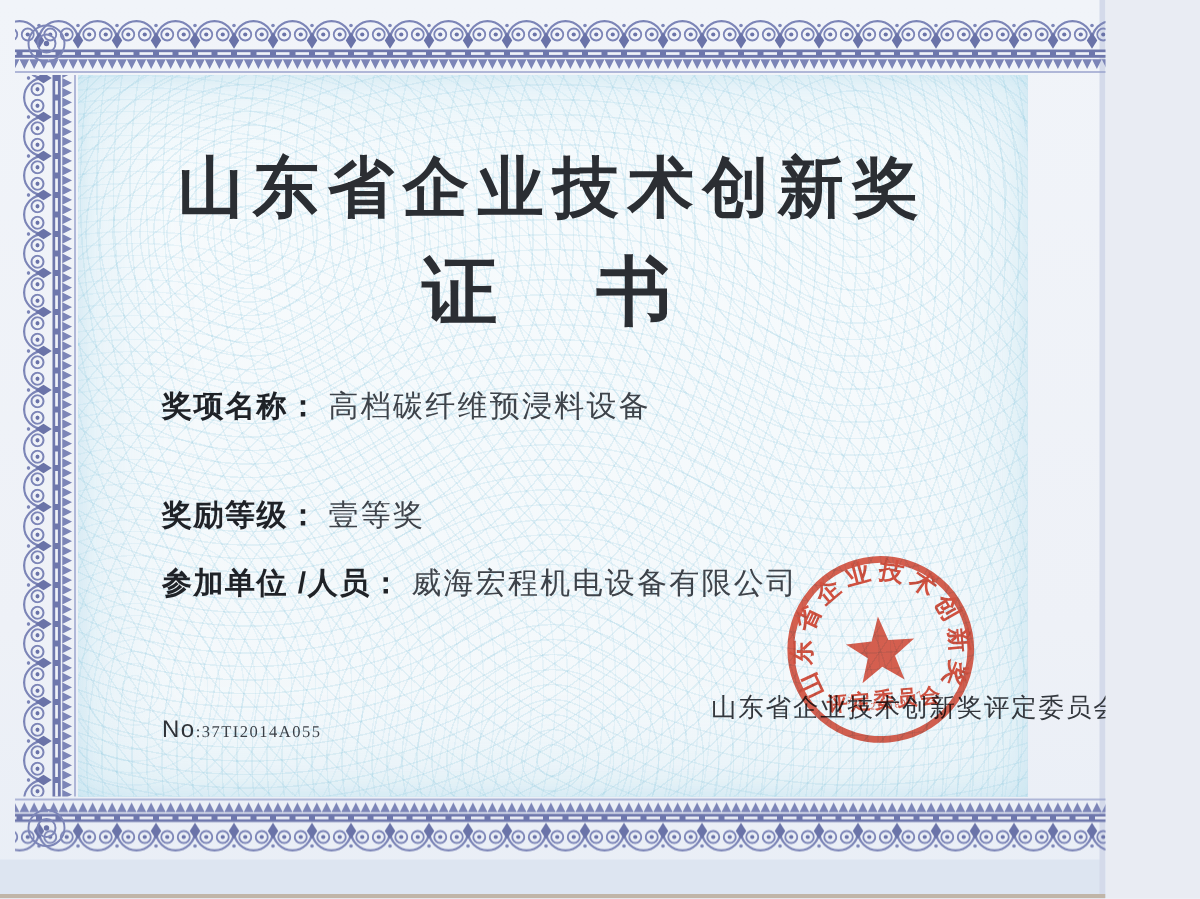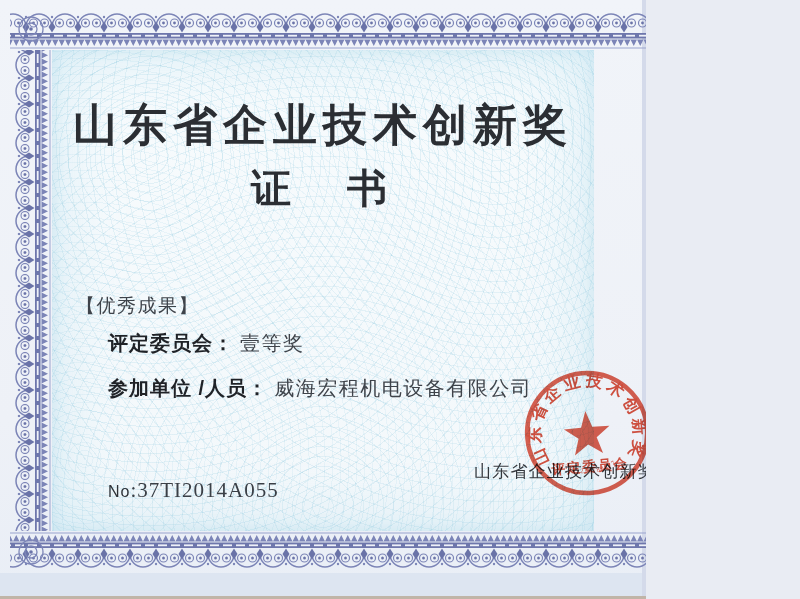--- a/index.html
+++ b/index.html
@@ -1,17 +1,17 @@
 <!DOCTYPE html>
 <html><head>
 <meta charset="utf-8">
 <style>
   html,body{margin:0;padding:0;background:#e9ecf3;}
   .cert{
-    position:relative; width:646px; height:599px; overflow:hidden;
+    position:relative; width:737px; height:599px; overflow:hidden;
     background:linear-gradient(180deg,#f1f4f9 0%,#eef1f7 70%,#e9eef6 100%);
     font-family:"Liberation Sans",sans-serif;
   }
   
   .bottom-strip{position:absolute;left:0;right:0;top:573px;bottom:0;background:#dde5f1;}
   .scan-edge{position:absolute;left:0;right:0;bottom:0;height:3px;background:#c0b5a8;}
   .right-edge{position:absolute;top:0;bottom:0;right:0;width:4px;background:#d4daea;}
 
   
   .guilloche{
@@ -26,35 +26,35 @@
   }
 
   .frame{position:absolute;left:0;top:0;}
 
   .title{
     position:absolute; top:96px; left:0; width:100%; text-align:center;
     font-weight:700; font-size:44px; letter-spacing:6px; color:#2b2e33; white-space:nowrap;
   }
   .subtitle{
     position:absolute; top:161px; left:0; width:100%; text-align:center;
-    font-weight:700; font-size:40px; letter-spacing:8px; color:#2b2e33; white-space:nowrap;
+    font-weight:700; font-size:50px; letter-spacing:8px; color:#2b2e33; white-space:nowrap;
   }
 
   .field{position:absolute; white-space:nowrap;}
   .field-1{left:108px; top:257px;}
   .field-2{left:76px;  top:293px;}
   .field-3{left:108px; top:330px;}
   .field-4{left:108px; top:375px;}
   .flabel{font-weight:700; font-size:20px; letter-spacing:1px; color:#1f2227;}
   .fvalue{font-family:"Liberation Serif",serif; font-size:20px; letter-spacing:1.5px; color:#3e434a; margin-left:6px;}
   .field-2 .fvalue{font-size:19px; margin-left:0;}
 
   .serial{position:absolute; left:108px; top:478px; white-space:nowrap;}
   .serial-prefix{font-weight:400; font-size:16px; color:#2e3238; letter-spacing:1px;}
-  .serial-num{font-family:"Liberation Serif",serif; font-size:21px; letter-spacing:1px; color:#3a3f46;}
+  .serial-num{font-family:"Liberation Serif",serif; font-size:11px; letter-spacing:1px; color:#3a3f46;}
 
   .issuer{
     position:absolute; left:446px; top:460px; white-space:nowrap;
     font-family:"Liberation Serif",serif; font-size:17px; letter-spacing:1.2px; color:#33373d;margin-left:28px;
   }
   .date{
     position:absolute; left:470px; top:488px; white-space:nowrap;
     font-family:"Liberation Serif",serif; font-size:17.5px; letter-spacing:1px; word-spacing:2px; color:#33373d;
   }
 
@@ -134,25 +134,25 @@
           <circle cx="769" cy="552" r="12"></circle>
           <circle cx="769" cy="552" r="6"></circle>
           <circle cx="769" cy="552" r="1.8" fill="#6a73a8" stroke="none"></circle>
         </g>
     </g>
   </svg>
 
   <div class="title">山东省企业技术创新奖</div>
   <div class="subtitle">证　书</div>
 
-  <div class="field field-2">
-    <span class="fvalue">【优秀成果】</span>
+  <div class="field field-1">
+    <span class="flabel">奖项名称：</span><span class="fvalue">高档碳纤维预浸料设备</span>
   </div>
   <div class="field field-3">
-    <span class="flabel">评定委员会：</span><span class="fvalue">壹等奖</span>
+    <span class="flabel">奖励等级：</span><span class="fvalue">壹等奖</span>
   </div>
   <div class="field field-4">
     <span class="flabel">参加单位 /人员：</span><span class="fvalue">威海宏程机电设备有限公司</span>
   </div>
 
   <div class="serial">
     <span class="serial-prefix">No</span><span class="serial-num">:37TI2014A055</span>
   </div>
   <div class="issuer">山东省企业技术创新奖评定委员会</div>
 

